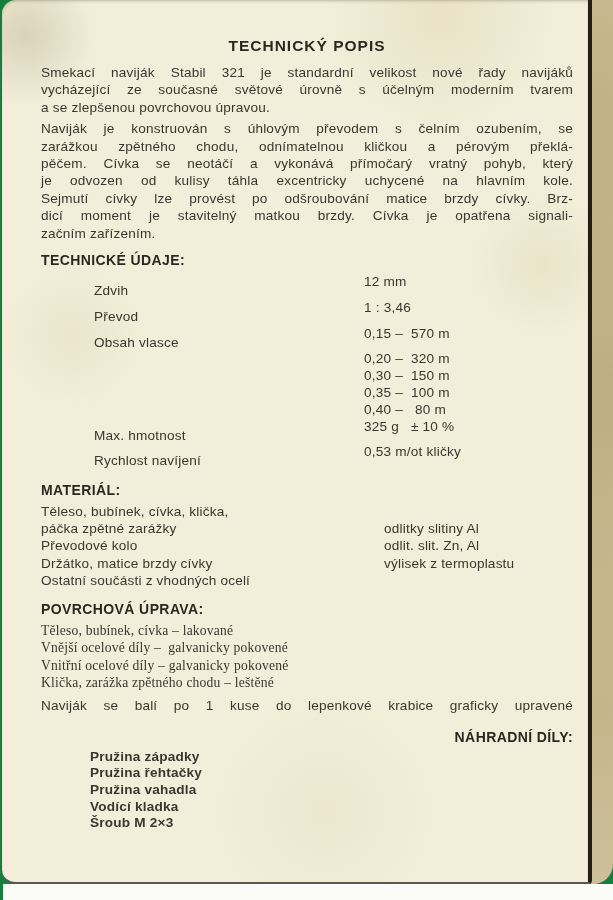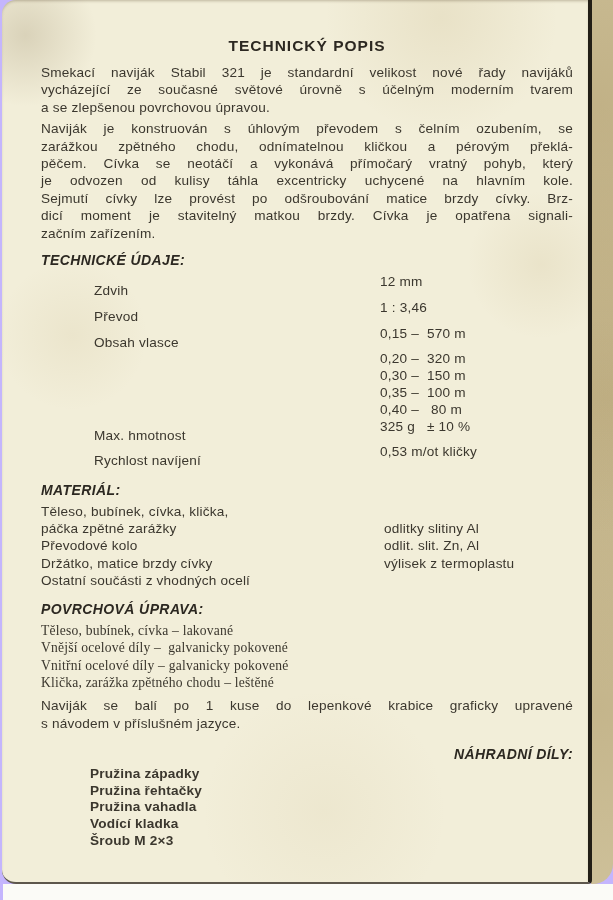--- a/index.html
+++ b/index.html
@@ -1,18 +1,18 @@
 <!DOCTYPE html>
 <html><head>
 <meta charset="utf-8">
 <style>
   html,body { margin:0; padding:0; background:#e8e8e4; }
   .scan {
     position:relative; width:613px; height:900px; overflow:hidden;
-    background:#c4b5fd;
+    background:#15803d;
     font-family:"Liberation Sans","DejaVu Sans",sans-serif;
     color:#3b372e;
   }
   
   .white-strip {
     position:absolute; left:3px; right:0; top:884px; height:16px;
     background:#fbfbf7;
   }
   
   .tan-strip {
@@ -49,28 +49,28 @@
   }
   .para { margin-top:8px; }
   .para .line, .plain .line {
     font-size:13.6px; line-height:17.4px; letter-spacing:.2px;
     white-space:pre-wrap;
   }
   .para .line.just { text-align:justify; text-align-last:justify; }
   #para2 { margin-top:4px; }
   h2.sec {
     margin:10px 0 0; font-size:14px; font-weight:bold;
-    letter-spacing:.4px; color:#2c2821; line-height:16px;font-style:italic;
+    letter-spacing:.4px; color:#2c2821; line-height:16px;
   }
   #hMat, #hPov, #hBal { margin-top:12px; }
   #hNah { margin-top:14px;text-align:right; }
   .spec-table { margin-top:6px; padding-left:53px; }
   .trow { display:flex; font-size:13.6px; line-height:16.8px; letter-spacing:.2px; }
   .tlabel { width:270px; flex:none;margin-top:9px; }
-  .tvalue { white-space:pre;margin-left:16px; }
+  .tvalue { white-space:pre; }
   .mat-table { margin-top:5px; }
   .mrow { display:flex; font-size:13.6px; line-height:17.1px; letter-spacing:.2px; }
   .mlabel { width:343px; flex:none; }
   .plain { margin-top:5px;font-family:Liberation Serif, serif; }
   #packPara { margin-top:6px; }
   .spare-list { margin-top:4px; padding-left:49px; }
   .sitem { font-size:13.6px; line-height:16.6px; letter-spacing:.2px;font-weight:bold; }
 </style>
 </head>
 <body>
@@ -165,21 +165,20 @@
       <h2 class="sec" id="hPov">POVRCHOVÁ ÚPRAVA:</h2>
       <div class="plain" id="surfaceLines">
           <div class="line">Těleso, bubínek, cívka – lakované</div>
           <div class="line">Vnější ocelové díly –  galvanicky pokovené</div>
           <div class="line">Vnitřní ocelové díly – galvanicky pokovené</div>
           <div class="line">Klička, zarážka zpětného chodu – leštěné</div>
         </div>
 
       <div class="para" id="packPara">
           <div class="line just">Naviják se balí po 1 kuse do lepenkové krabice graficky upravené</div>
-          <div class="line">s návodem v příslušném jazyce.</div>
         </div>
 
       <h2 class="sec" id="hNah">NÁHRADNÍ DÍLY:</h2>
       <div class="spare-list" id="spareList">
           <div class="sitem">Pružina západky</div>
           <div class="sitem">Pružina řehtačky</div>
           <div class="sitem">Pružina vahadla</div>
           <div class="sitem">Vodící kladka</div>
           <div class="sitem">Šroub M 2×3</div>
         </div>

